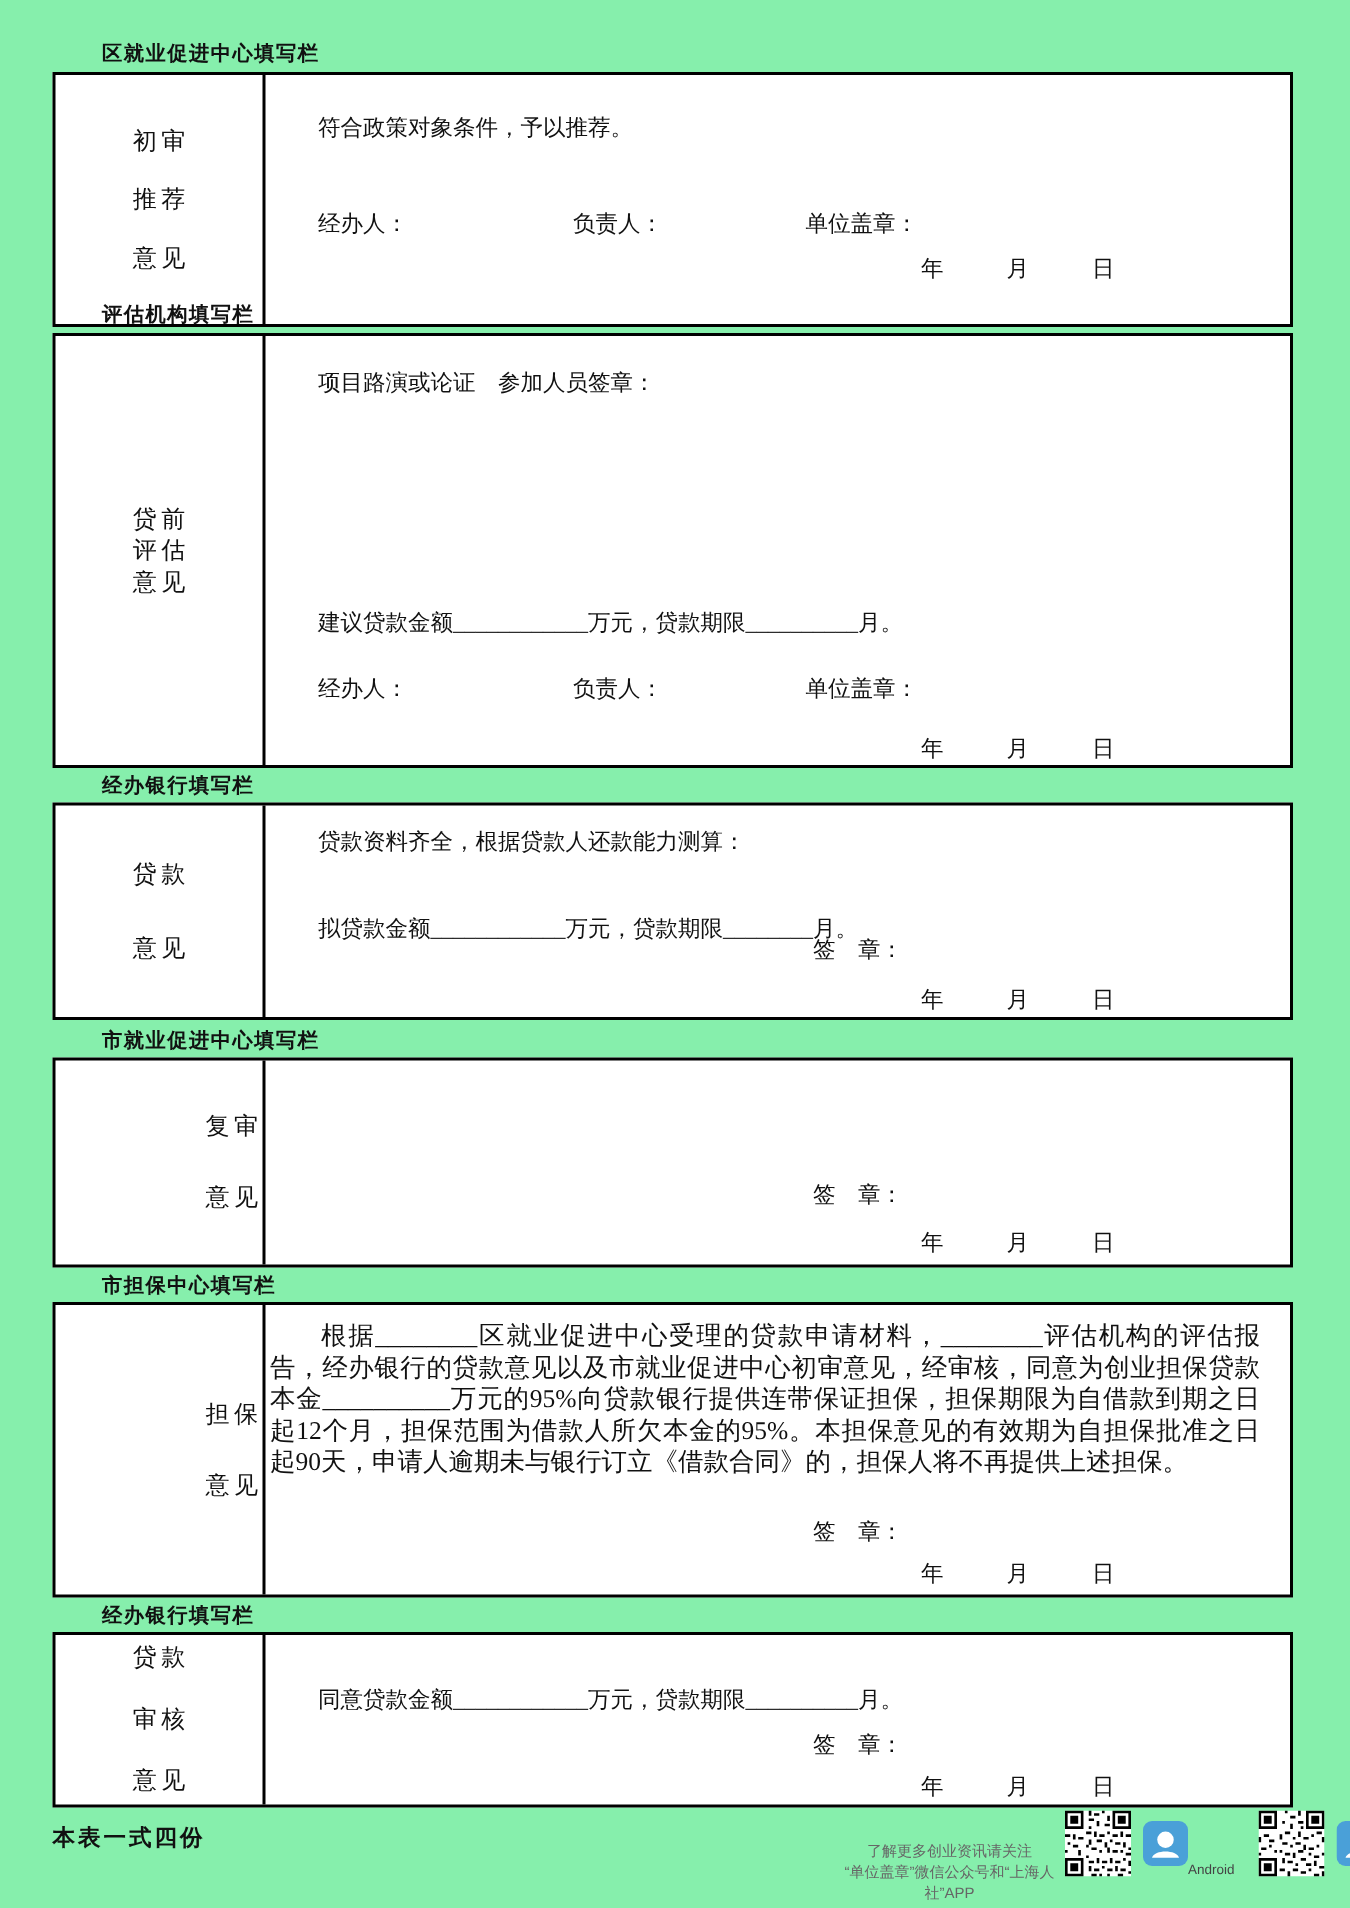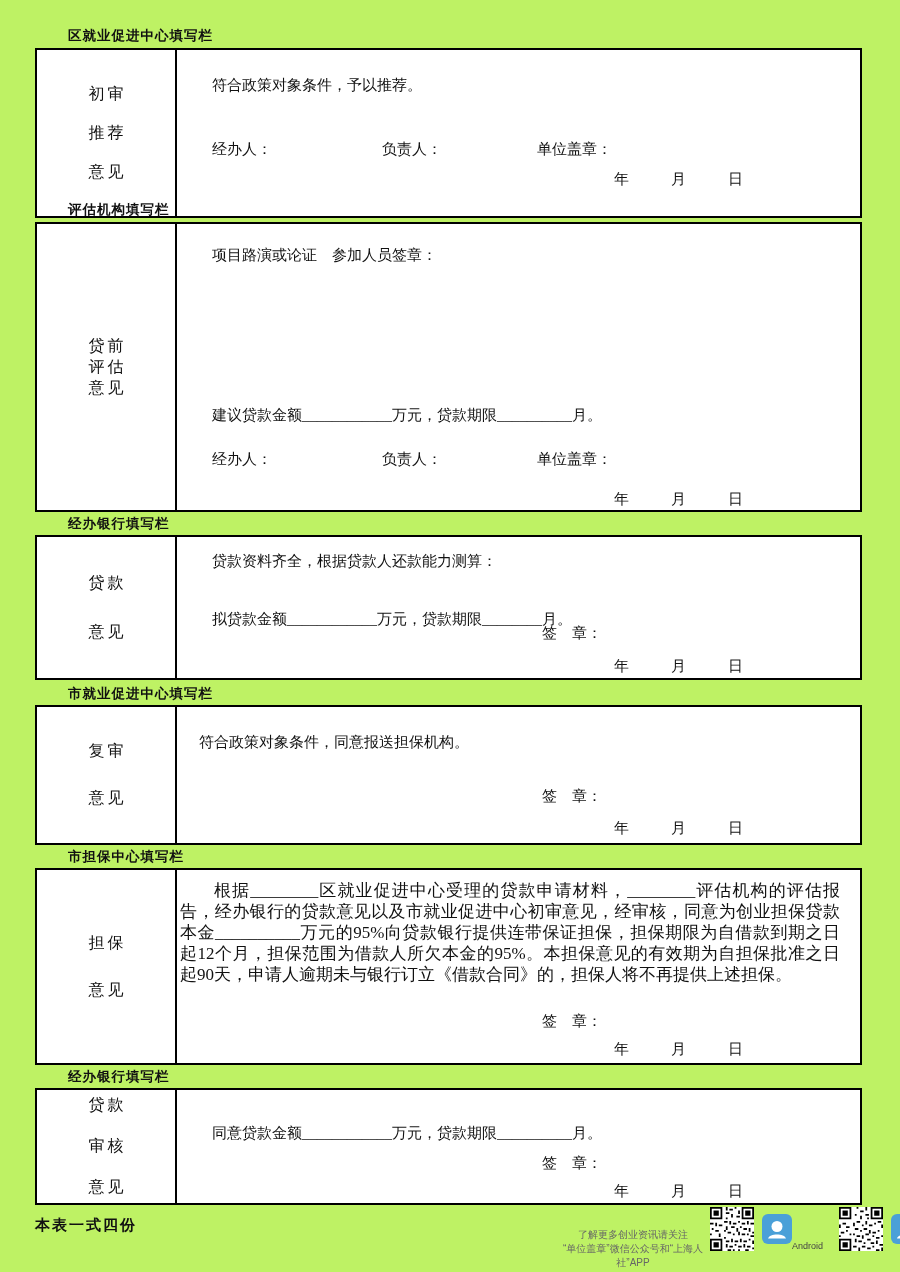--- a/index.html
+++ b/index.html
@@ -1,33 +1,33 @@
 <!DOCTYPE html>
 <html><head>
 <meta charset="utf-8">
 <style>
   * { margin:0; padding:0; box-sizing:border-box; }
   html,body { background:#ffffff; }
   .page {
-    position:relative; width:900px; height:1272px; background:#bef264;
+    position:relative; width:900px; height:1272px; background:#86efac;
     font-family:"Liberation Serif","DejaVu Serif",serif; color:#111; overflow:hidden;
   }
   .sec-header { position:absolute; left:68px; font-size:13.5px; font-weight:bold; letter-spacing:1px; }
   .box { position:absolute; left:35px; width:827px; border:2px solid #000; background:#fff; }
   .side-col {
     position:absolute; left:0; top:0; bottom:0; width:140px; border-right:2px solid #000;
     display:flex; flex-direction:column; align-items:center; justify-content:center;
     font-size:16px; letter-spacing:3px;
   }
   .side-col span { display:block; text-indent:3px; }
   .row { position:absolute; font-size:15px; white-space:nowrap; }
   .para { position:absolute; font-size:17px; line-height:21px; text-align:justify; text-indent:2em; }
   .dm { margin-left:42px; }
   .gap18 { gap:18px; } .gap30 { } .gap28 { gap:28px; }
-  .gap26 { gap:26px; } .gap20 { gap:20px; }
+  .gap26 { gap:26px;align-items:flex-end; } .gap20 { gap:20px; }
   .footer-note { position:absolute; left:35px; top:1216px; font-size:15px; font-weight:bold; letter-spacing:2px; }
   .promo {
     position:absolute; left:553px; top:1228px; width:160px; text-align:center;
     font-size:10px; line-height:14px; color:#666;
     font-family:"Liberation Sans","DejaVu Sans",sans-serif;
   }
   .qr-area { position:absolute; left:710px; top:1207px; display:flex; gap:16px; }
   .qr-group { display:flex; flex-direction:row; align-items:flex-end; }
   .qr-pair { display:flex; align-items:center; gap:8px; }
   .qr { width:44px; height:44px; display:block; }
@@ -88,21 +88,20 @@
       <span>年</span><span class="dm">月</span><span class="dm">日</span>
     </div>
   </div>
 
   <div class="sec-header" style="top:685px">市就业促进中心填写栏</div>
   <div class="box" style="top:705px;height:140px">
     <div class="side-col gap26">
       <span>复审</span>
       <span>意见</span>
     </div>
-    <div class="row" style="left:162px;top:26px">符合政策对象条件，同意报送担保机构。</div>
     <div class="row" style="left:505px;top:80px">签　章：</div>
     <div class="row" style="left:577px;top:112px">
       <span>年</span><span class="dm">月</span><span class="dm">日</span>
     </div>
   </div>
 
   <div class="sec-header" style="top:848px">市担保中心填写栏</div>
   <div class="box" style="top:868px;height:197px">
     <div class="side-col gap26">
       <span>担保</span>

